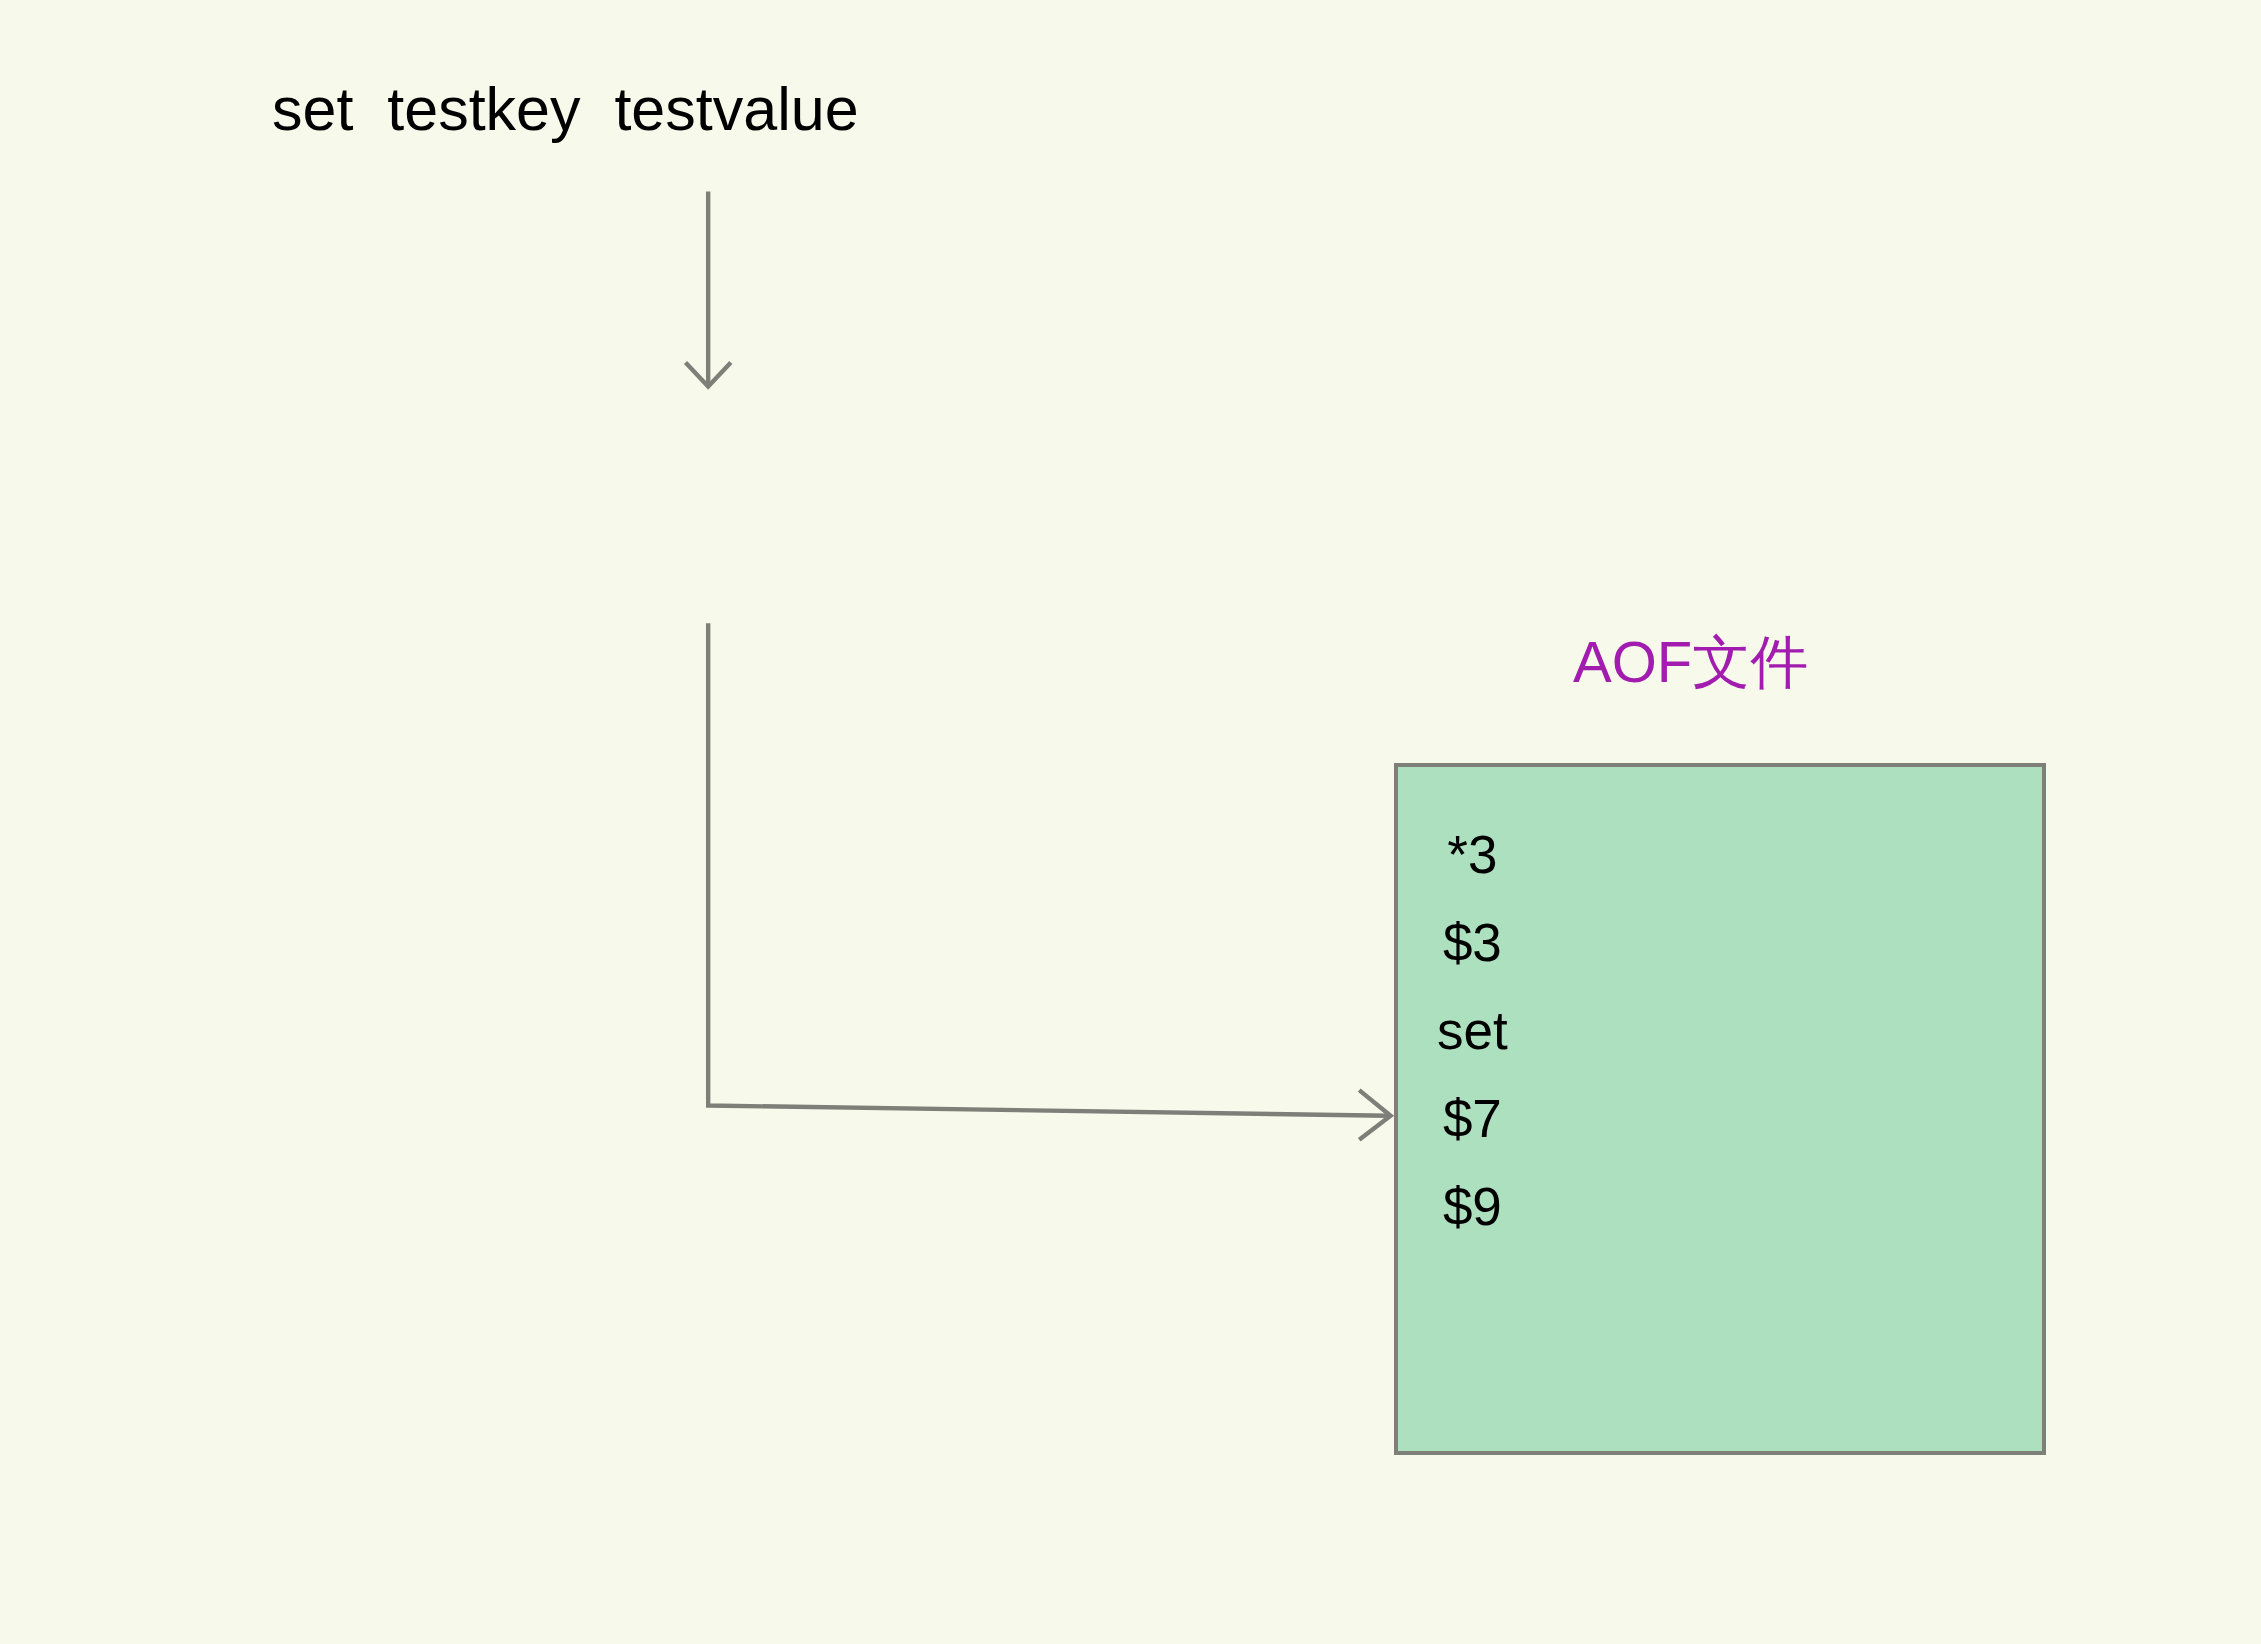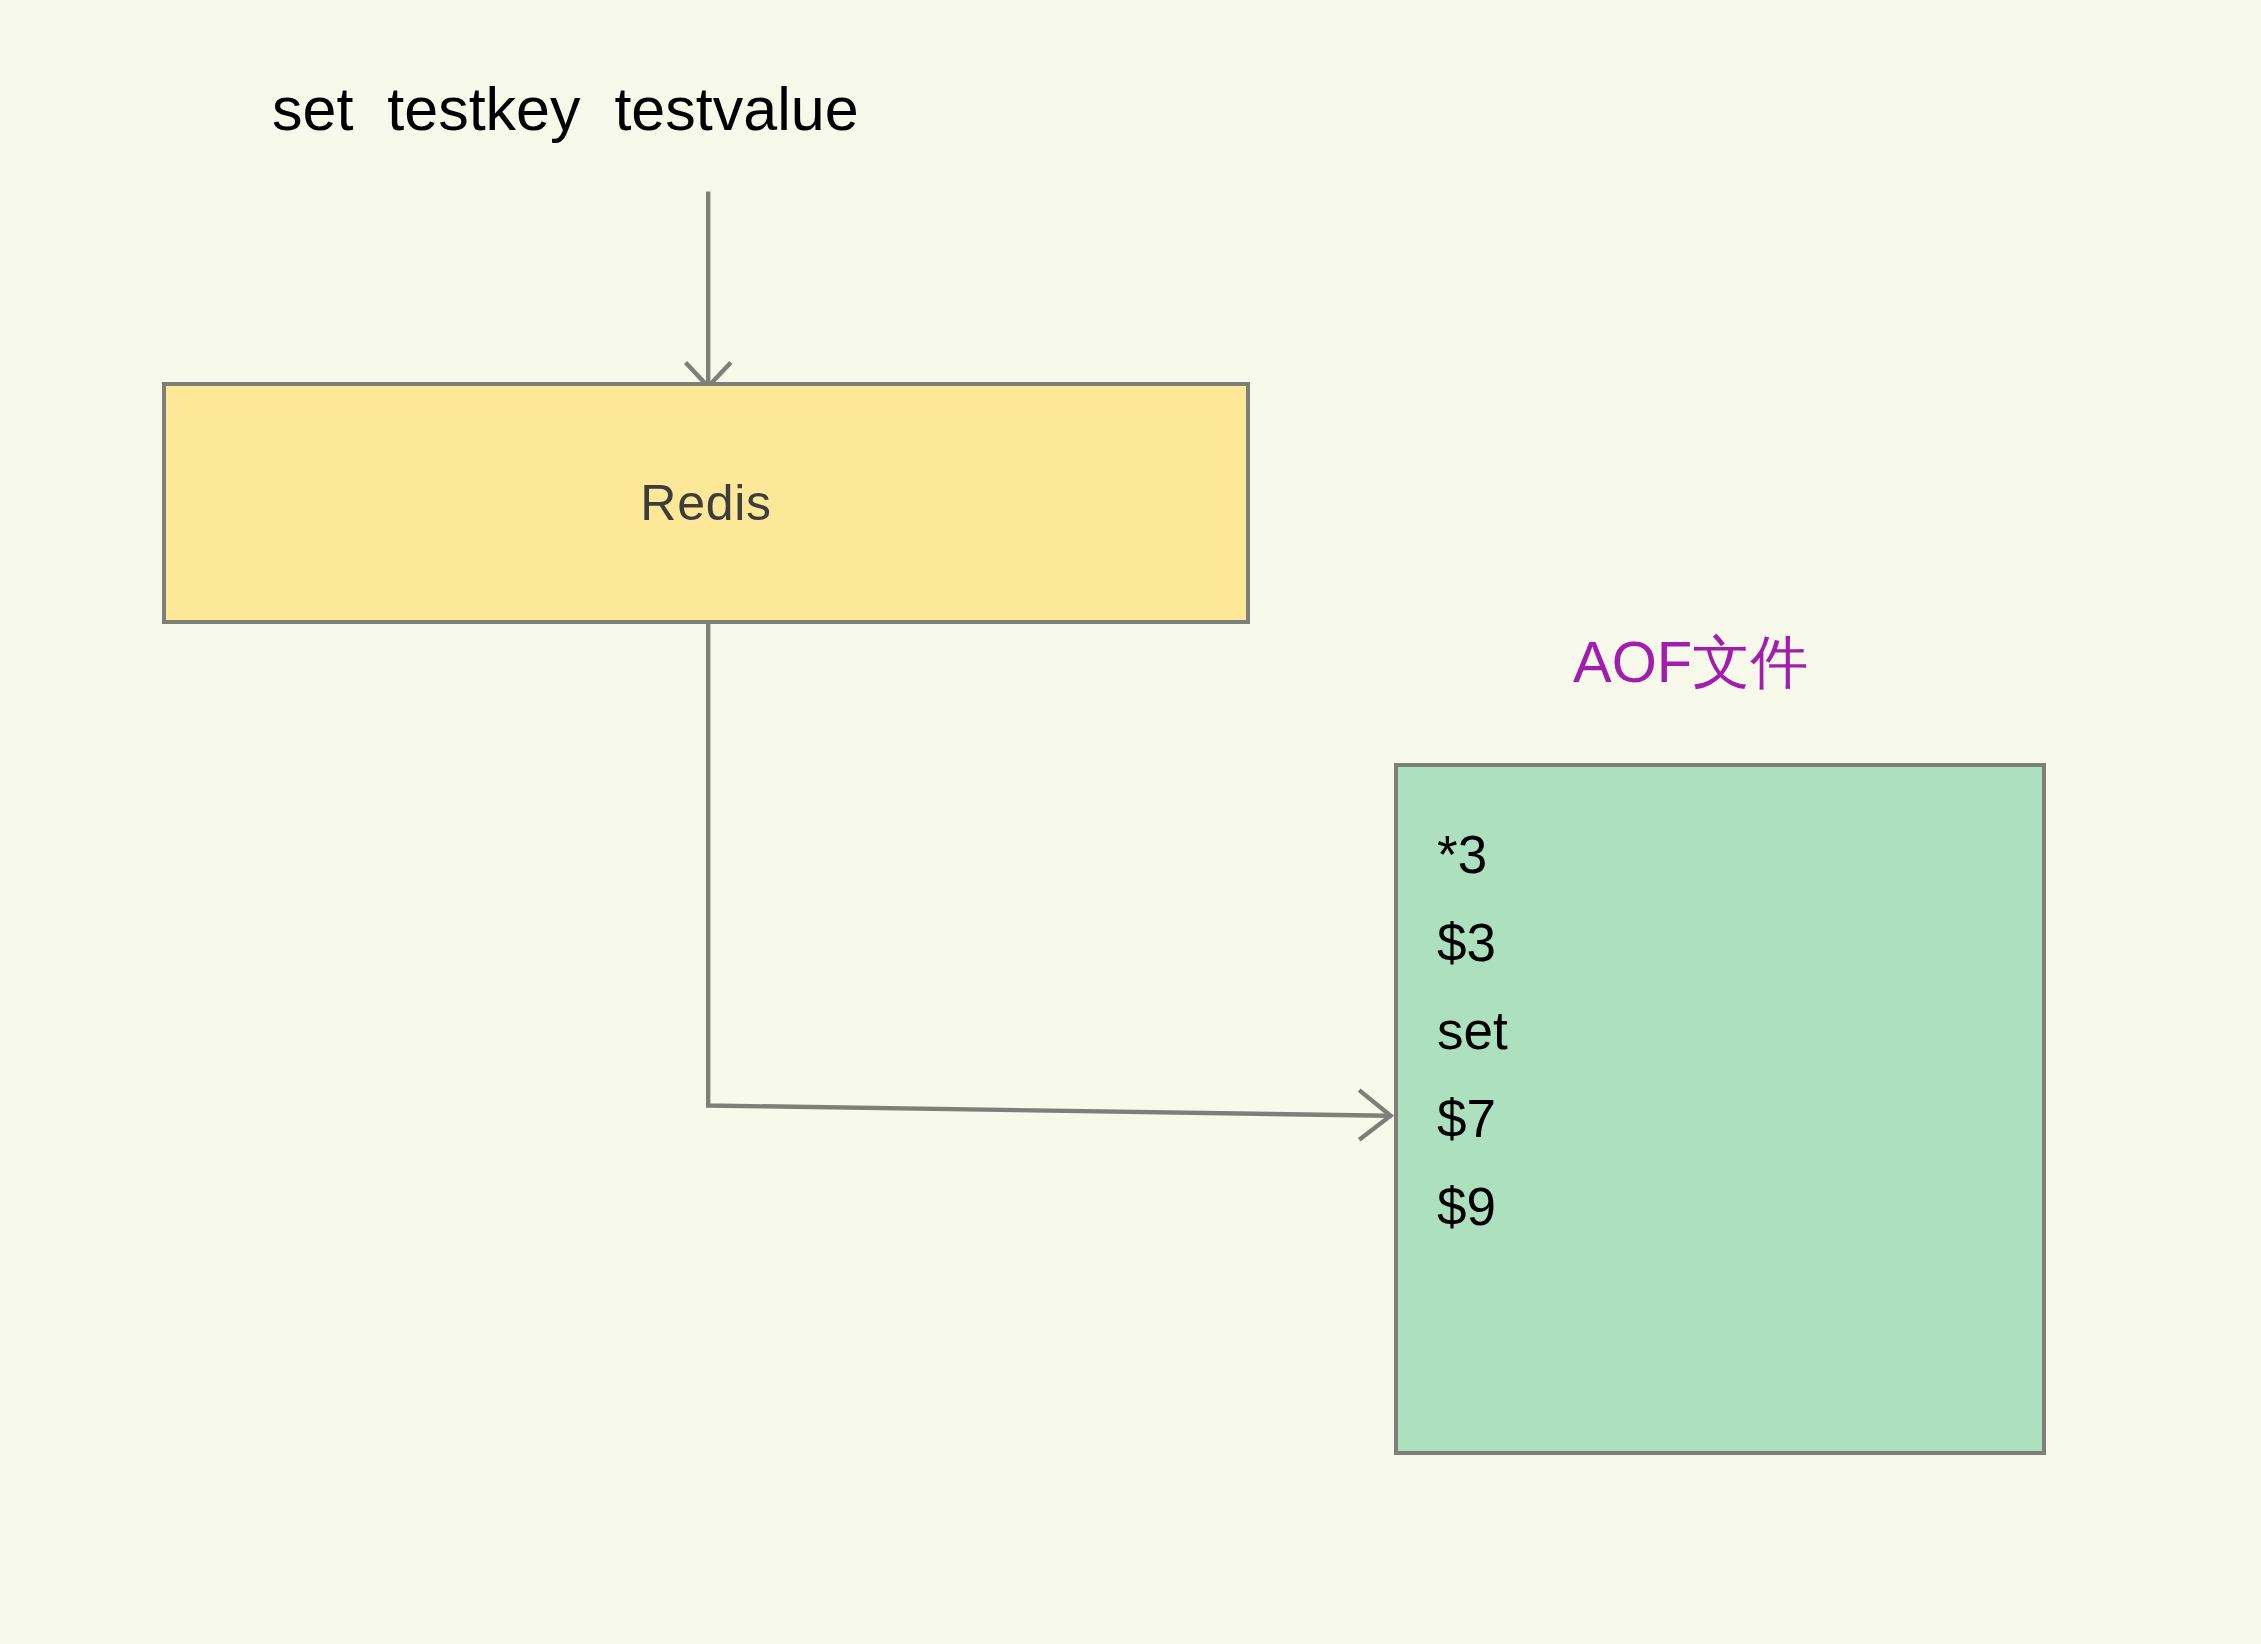--- a/index.html
+++ b/index.html
@@ -11,20 +11,21 @@
     height: 1644px;
     background: #f7f9eb;
     font-family: "Liberation Sans", "DejaVu Sans", sans-serif;
     overflow: hidden;
   }
   #canvas {
     position: relative;
     width: 2024px;
     height: 1644px;
     background: #f7f9eb;
+    text-align: center;
   }
 
   
   .command-text {
     position: absolute;
     left: 272px;
     top: 76px;
     font-size: 61px;
     line-height: 1.1;
     color: #000000;
@@ -109,23 +110,20 @@
       <line x1="969" y1="262" x2="969" y2="528" stroke="#7f7f7a" stroke-width="6"></line>
       <polyline points="938,496 969,529 1000,496" fill="none" stroke="#7f7f7a" stroke-width="6" stroke-linecap="butt" stroke-linejoin="miter"></polyline>
     </g>
 
     <g>
       <polyline points="969,853 969,1513 1900,1527" fill="none" stroke="#7f7f7a" stroke-width="6" stroke-linecap="butt" stroke-linejoin="miter"></polyline>
       <polyline points="1860,1492 1903,1527 1860,1560" fill="none" stroke="#7f7f7a" stroke-width="6" stroke-linecap="butt" stroke-linejoin="miter"></polyline>
     </g>
   </svg>
 
-  <div id="redis-box" class="node-box">
-    <span id="redis-label">Redis</span>
-  </div>
 
   <div id="aof-caption">AOF文件</div>
 
   <div id="aof-box" class="node-box">
     <div id="aof-lines">
       <div class="aof-line">*3</div>
       <div class="aof-line">$3</div>
       <div class="aof-line">set</div>
       <div class="aof-line">$7</div>
       <div class="aof-line">$9</div>

